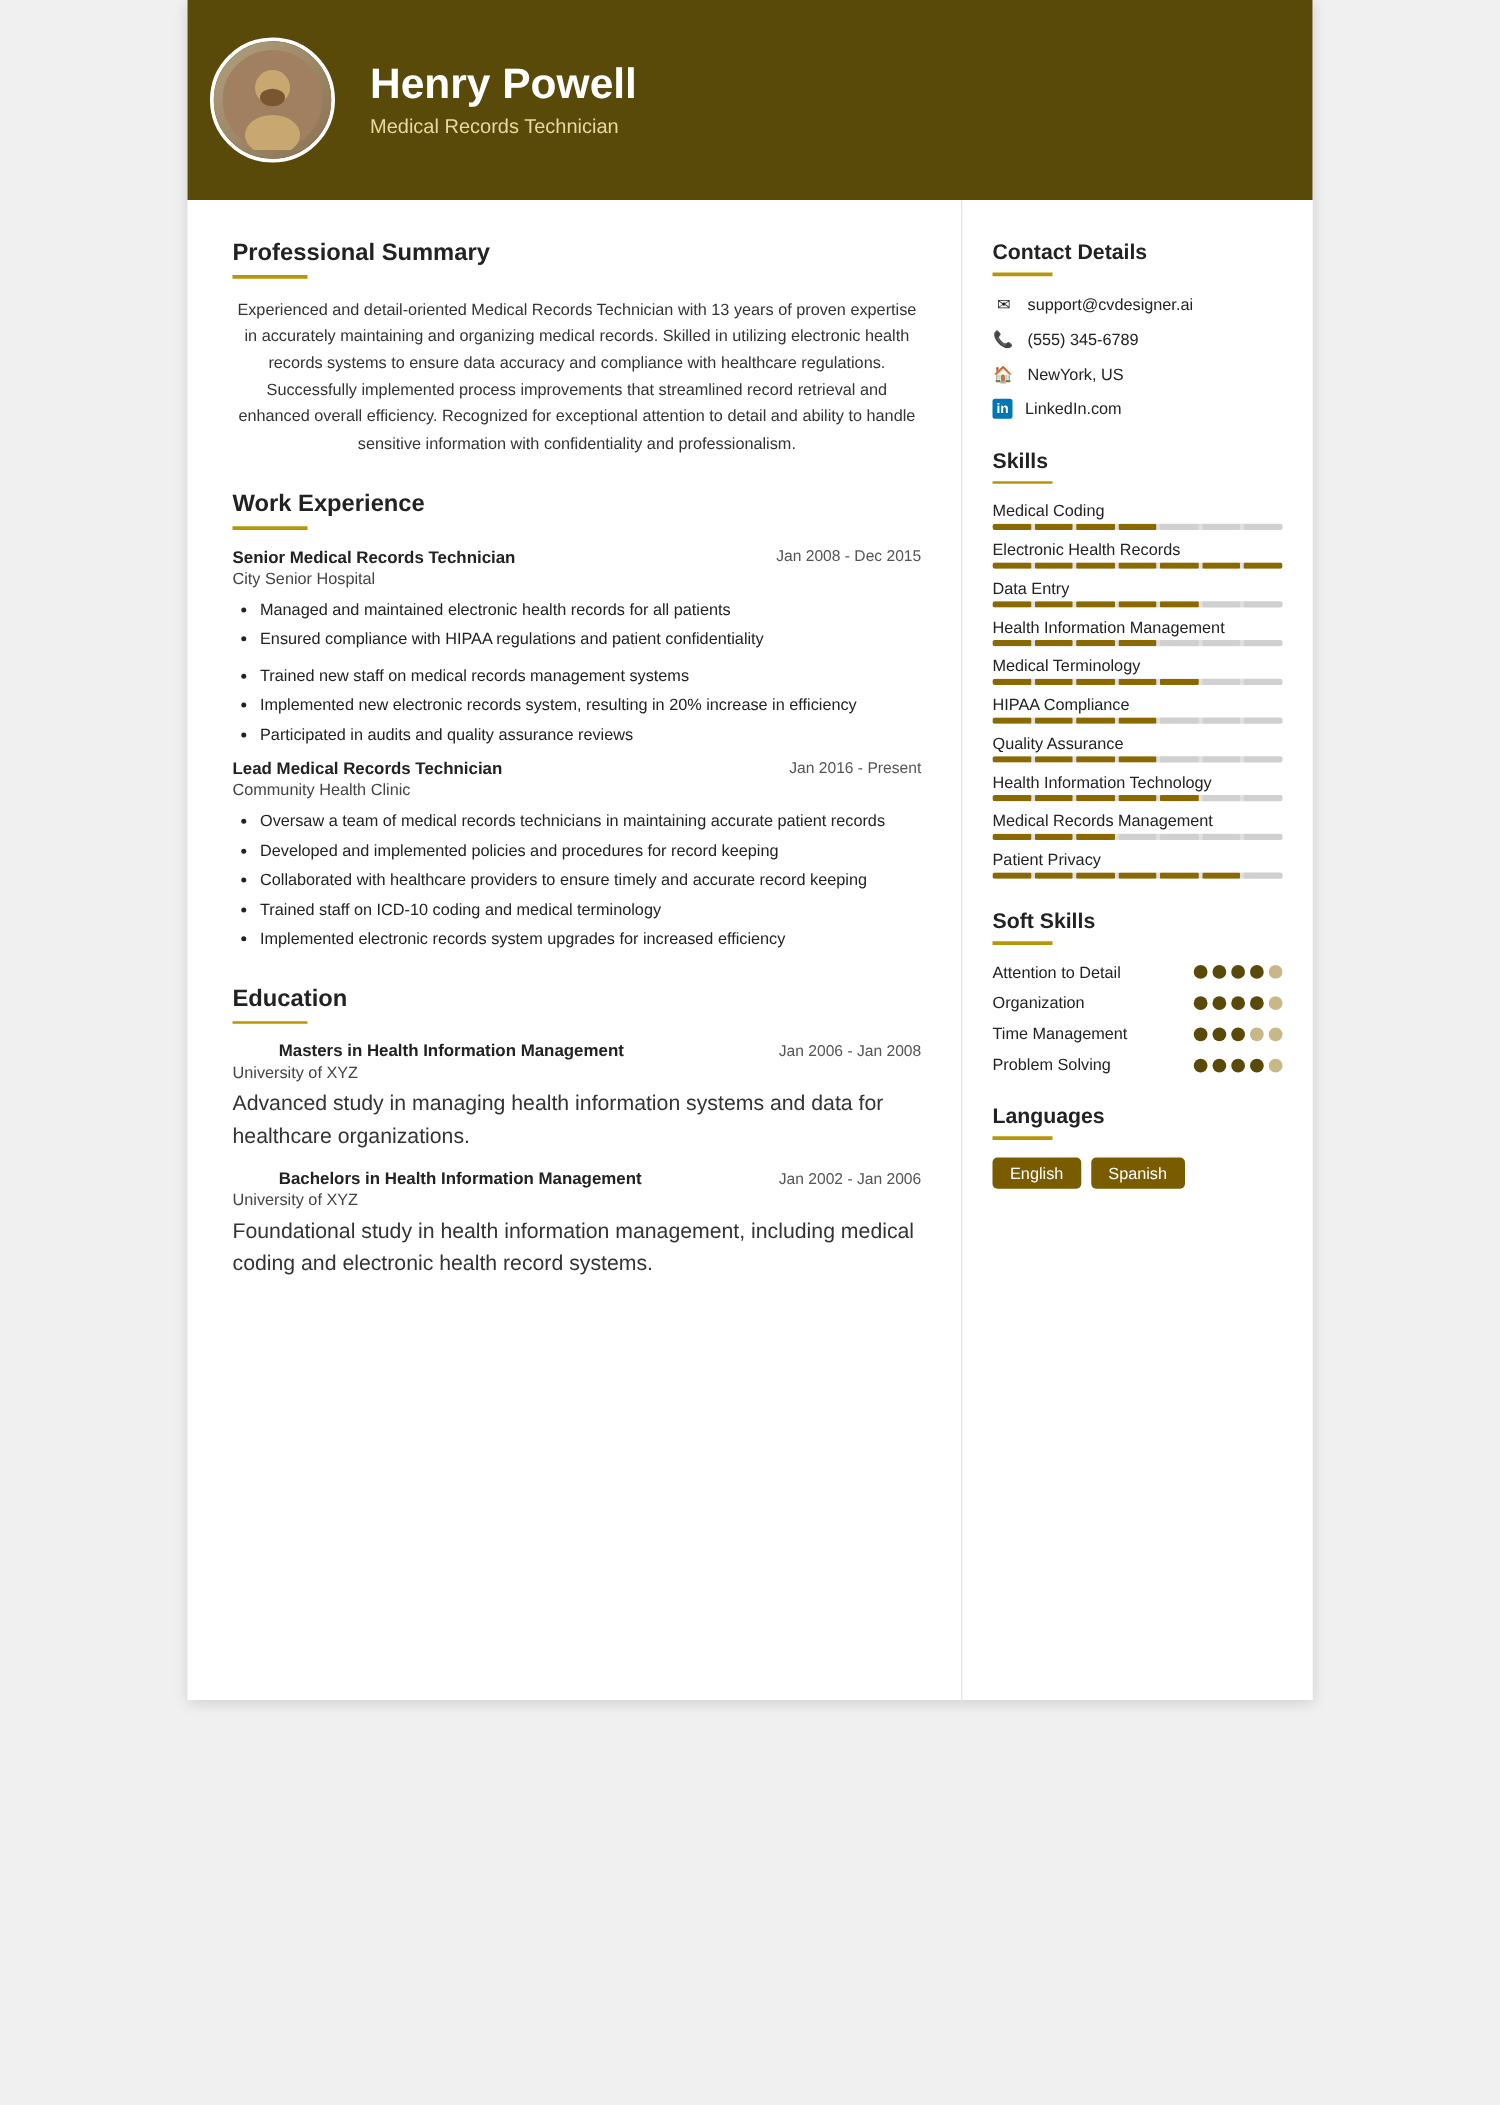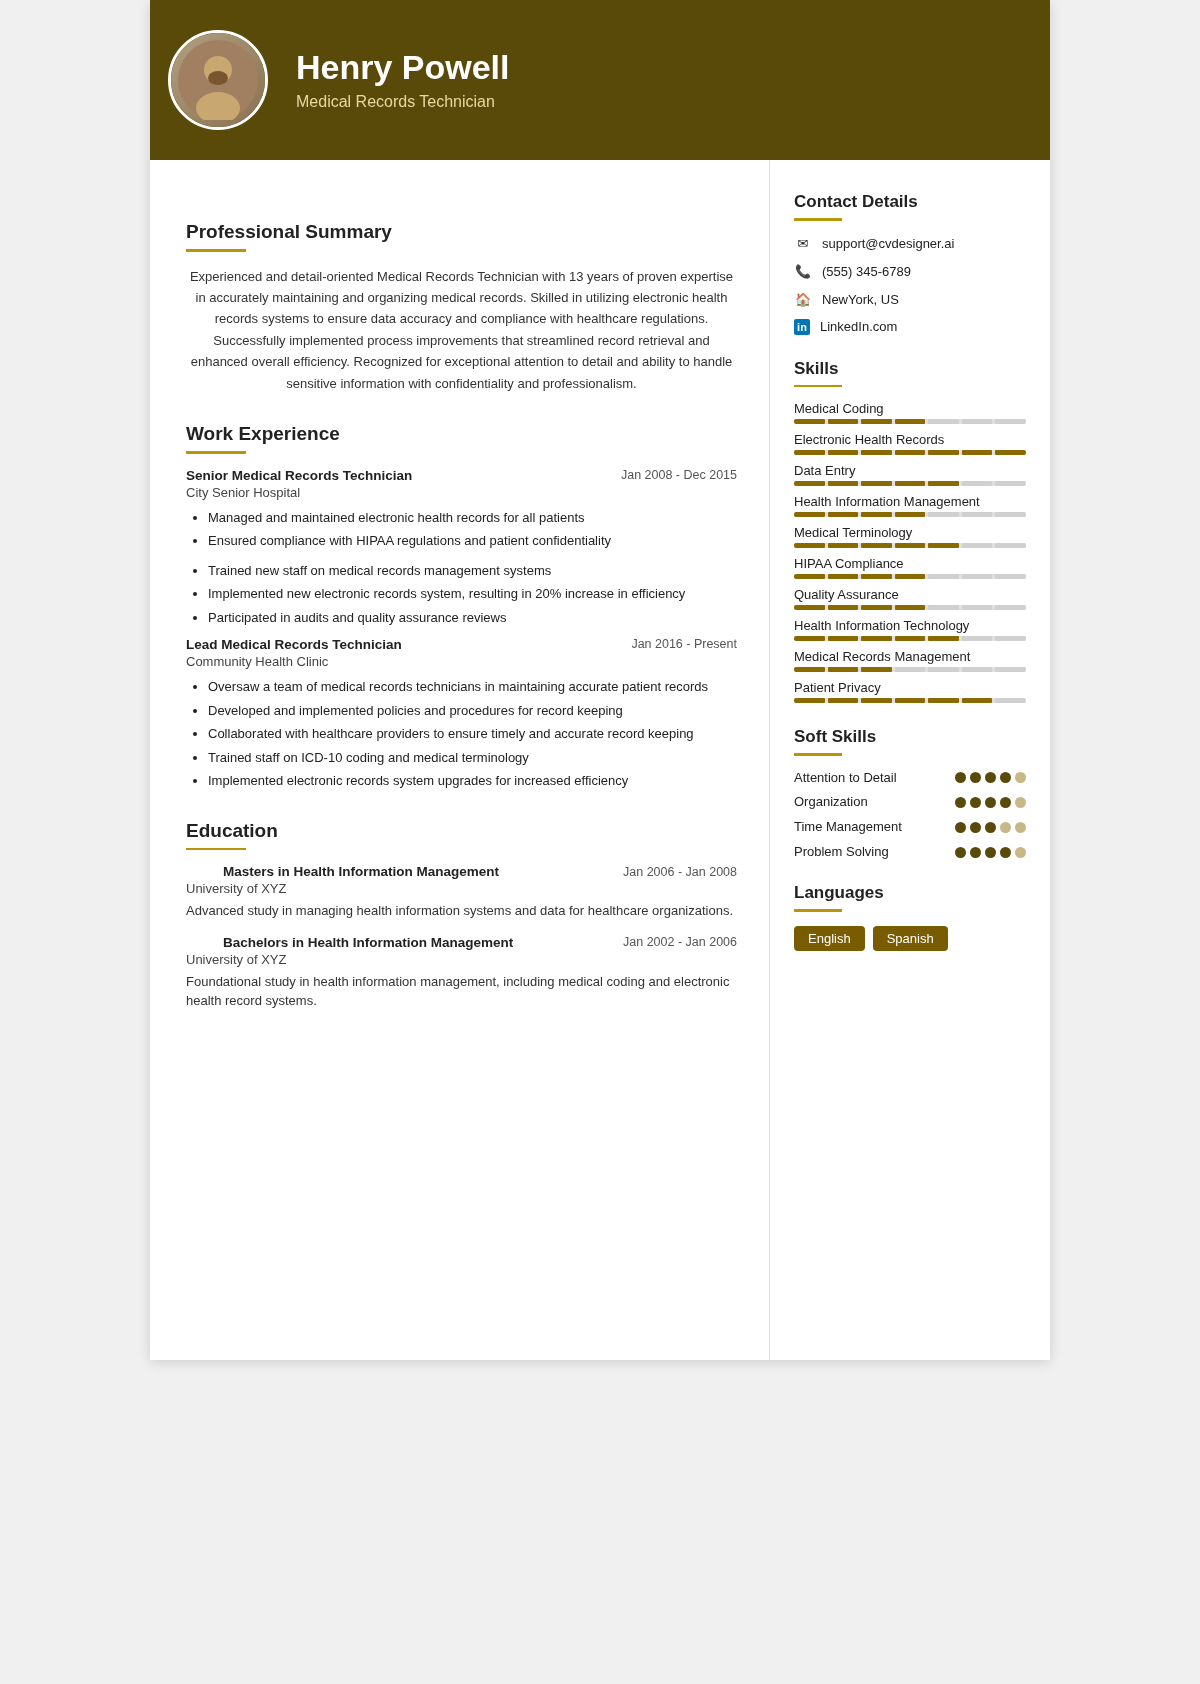--- a/index.html
+++ b/index.html
@@ -84,21 +84,20 @@
       padding: 32px 24px 32px 24px;
       background: #fff;
     }
 
     
     .section-title {
       font-size: 19px;
       font-weight: 700;
       color: #222;
       margin-bottom: 6px;
-      margin-top: 29px;
     }
     .section-divider {
       height: 2.5px;
       background: #b8960a;
       width: 60px;
       margin-bottom: 14px;
     }
 
     
     .summary-text {
@@ -160,21 +159,21 @@
       color: #555;
       white-space: nowrap;
       margin-left: 16px;
     }
     .edu-school {
       font-size: 13px;
       color: #444;
       margin-bottom: 5px;
     }
     .edu-desc {
-      font-size: 13px;
+      font-size: 17px;
       line-height: 1.5;
       color: #333;
       margin-bottom: 14px;
     }
 
     
     .contact-section {}
     .contact-item {
       display: flex;
       align-items: center;

